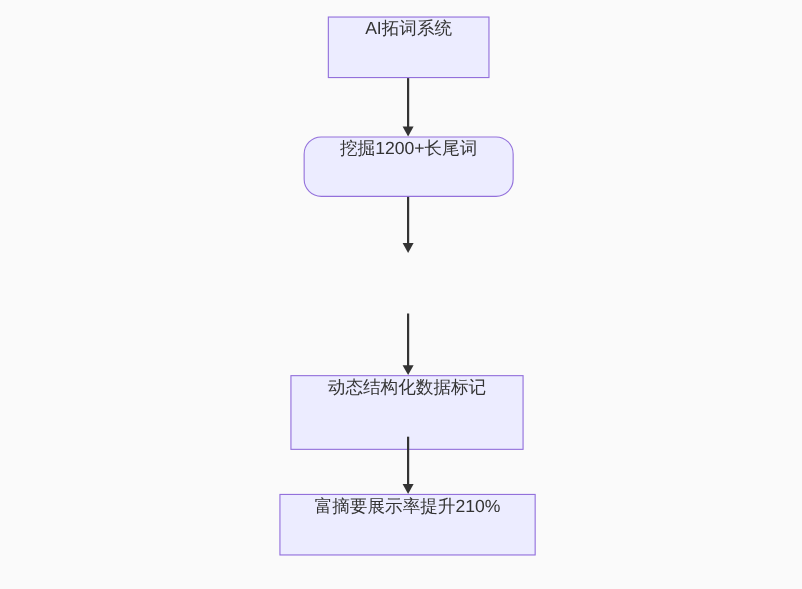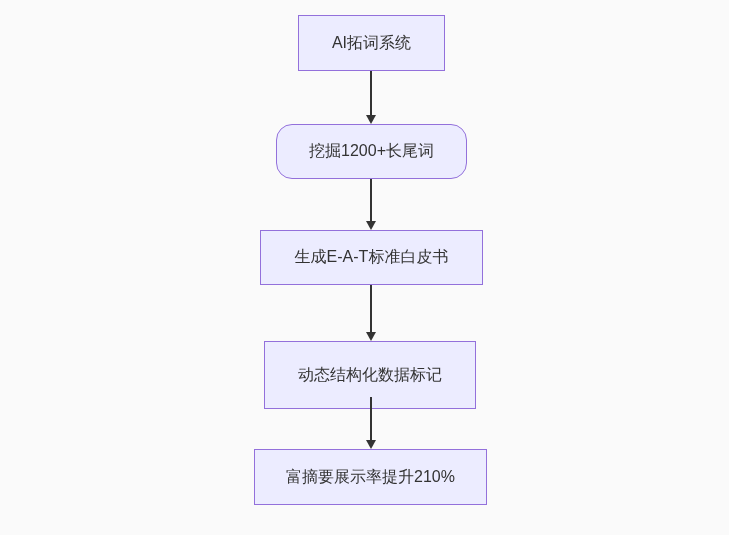--- a/index.html
+++ b/index.html
@@ -24,21 +24,21 @@
     position: relative;
     width: 729px;
     height: 535px;
   }
   .node {
     position: absolute;
     box-sizing: border-box;
     background: var(--node-fill);
     border: 1px solid var(--node-border);
     display: flex;
-    align-items: center;
+    align-items: flex-start;
     justify-content: center;
     color: var(--text);
     font-size: 16px;
     text-align: center;
     white-space: nowrap;
   }
   .node-0 { left: 298px; top: 15px;  width: 147px; height: 56px; }
   .node-1 { left: 276px; top: 124px; width: 191px; height: 55px; border-radius: 16px; }
   .node-2 { left: 260px; top: 230px; width: 223px; height: 55px; }
   .node-3 { left: 264px; top: 341px; width: 212px; height: 68px; }
@@ -80,23 +80,20 @@
   <div class="edge-line line-0"></div>
   <div class="edge-head head-0"></div>
 
   <div class="node node-1">
     <span>挖掘1200+长尾词</span>
   </div>
 
   <div class="edge-line line-1"></div>
   <div class="edge-head head-1"></div>
 
-  <div class="node node-2">
-    <span>生成E-A-T标准白皮书</span>
-  </div>
 
   <div class="edge-line line-2"></div>
   <div class="edge-head head-2"></div>
 
   <div class="node node-3">
     <span>动态结构化数据标记</span>
   </div>
 
   <div class="edge-line line-3"></div>
   <div class="edge-head head-3"></div>

